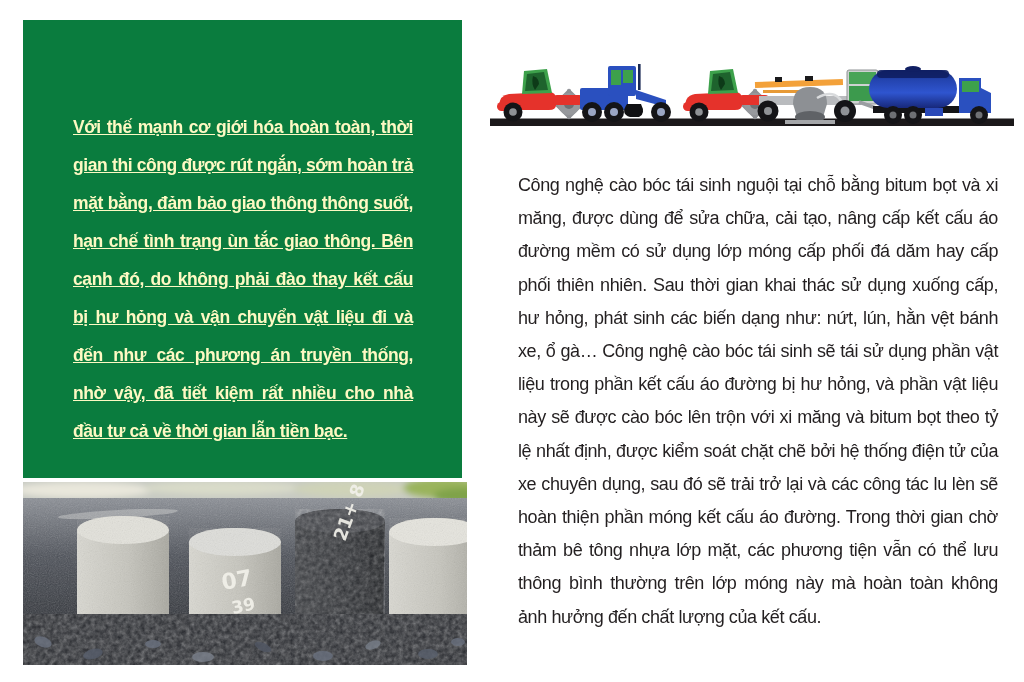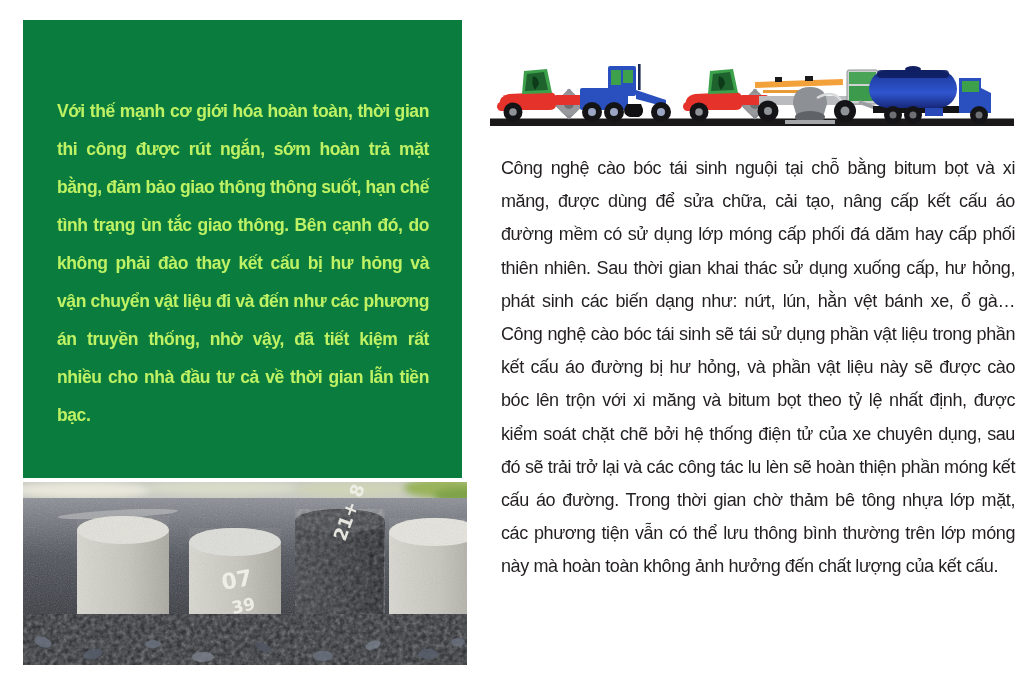--- a/index.html
+++ b/index.html
@@ -7,38 +7,39 @@
     position:relative;width:1024px;height:682px;background:#ffffff;overflow:hidden;
     font-family:"Liberation Sans","DejaVu Sans",sans-serif;
   }
   
   .green-panel{
     position:absolute;left:23px;top:20px;width:439px;height:458px;
     background:#0a7c3e;box-sizing:border-box;
     padding:72px 33px 0 34px;
   }
   .green-panel p{
-    margin:0;color:#bef264;font-weight:bold;
+    margin:16px;color:#fef9c3;font-weight:bold;
     font-size:17.5px;line-height:38px;letter-spacing:-0.4px;
     text-align:justify;
+    text-decoration:underline;
   }
   .core-photo{
     position:absolute;left:23px;top:482px;width:444px;height:183px;overflow:hidden;
   }
   .core-photo svg{display:block;}
   
   .convoy{
     position:absolute;left:489px;top:58px;width:526px;height:70px;
   }
   .convoy svg{display:block;}
   .body-text{
     position:absolute;left:501px;top:152px;width:514px;
   }
   .body-text p{
-    margin:0;color:#231f20;
+    margin:17px;color:#231f20;
     font-size:18px;line-height:33.2px;letter-spacing:-0.4px;
     text-align:justify;
   }
   .chalk{
     font-family:"DejaVu Sans",sans-serif;fill:#f2f1ea;opacity:.92;
     font-weight:bold;
   }
 </style>
 </head>
 <body>

